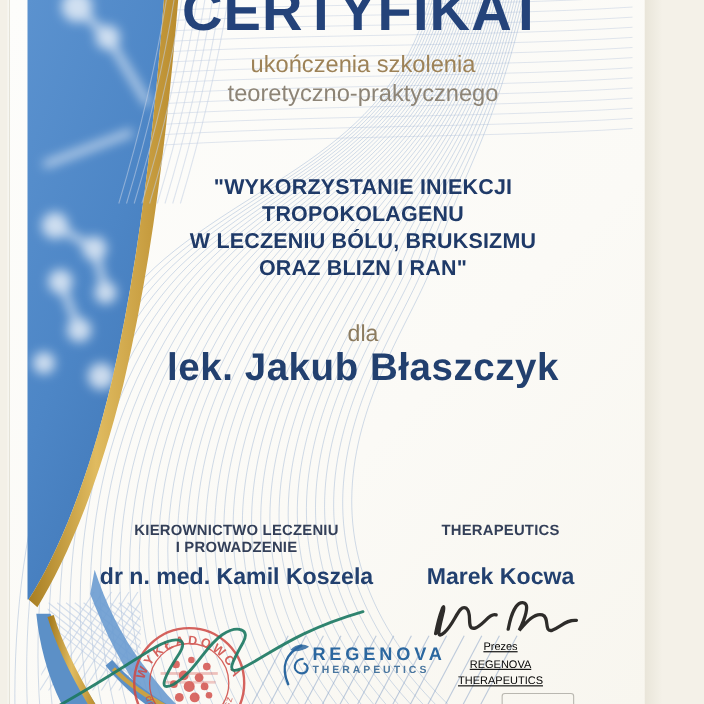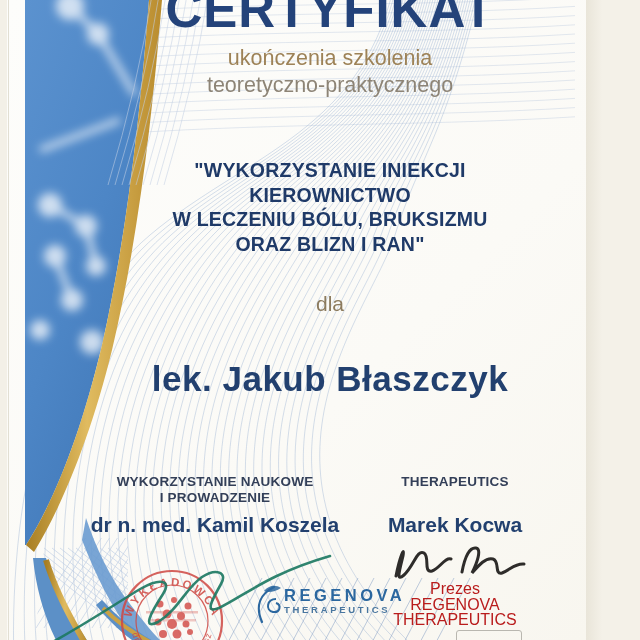--- a/index.html
+++ b/index.html
@@ -15,28 +15,28 @@
   svg{position:absolute;left:0;top:0;}
   .txt{position:absolute;text-align:center;}
   .title{top:-17px;left:70px;width:520px;font-size:51px;font-weight:800;
          color:#24437a;letter-spacing:1px;line-height:54px;}
   .sub1{top:44px;left:70px;width:520px;font-size:21.5px;color:#9d8257;line-height:28px;}
   .sub2{top:71px;left:70px;width:520px;font-size:21.5px;color:#8d8476;line-height:28px;}
   .topic{top:158px;left:70px;width:520px;font-size:19.5px;font-weight:700;
          color:#1f3a68;line-height:24.5px;letter-spacing:.2px;}
   .dla{top:292px;left:70px;width:520px;font-size:21px;color:#8c7b5e;}
   .name{top:314px;left:70px;width:520px;font-size:35px;font-weight:700;
-        color:#22406f;letter-spacing:.5px;margin-top:45px;}
+        color:#22406f;letter-spacing:.5px;}
   .role{font-size:13.5px;line-height:16px;color:#333f58;font-weight:600;letter-spacing:.2px;}
   .role-left{top:474px;left:90px;width:250px;}
   .role-right{top:474px;left:380px;width:150px;}
   .person{font-size:21px;font-weight:700;color:#22406f;}
   .person-left{top:513px;left:80px;width:270px;}
   .person-right{top:513px;left:380px;width:150px;}
-  .prezes{top:581px;left:380px;width:150px;font-size:16px;line-height:15.5px;color:#b91c1c;}
+  .prezes{top:581px;left:380px;width:150px;font-size:10px;line-height:15.5px;color:#000000;text-decoration:underline;}
   .logo{position:absolute;left:252px;top:582px;width:195px;height:45px;}
   .logo-icon{position:absolute;left:0;top:2px;}
   .logo-text{position:absolute;left:32px;top:4px;width:160px;text-align:left;}
   .logo-name{font-size:16.5px;font-weight:600;letter-spacing:3.5px;color:#2b679f;line-height:18px;}
   .logo-tag{font-size:9.5px;font-weight:600;letter-spacing:2.7px;color:#49769f;line-height:12px;}
   .partial-box{position:absolute;left:456px;top:630px;width:64px;height:20px;
         border:1.5px solid #b9b7b0;border-radius:3px;}
   
   #fan-main path{fill:none;stroke:#90a9cf;stroke-width:.9;opacity:.42;}
   #fan-top path{fill:none;stroke:#aebfda;stroke-width:.9;opacity:.38;}
@@ -224,30 +224,30 @@
       <path d="M 103,608 C 119,624 139,637 158,646" fill="none" stroke="#c9a145" stroke-width="4"></path>
     </g>
   </svg>
 
   <div class="txt title">CERTYFIKAT</div>
   <div class="txt sub2">teoretyczno-praktycznego</div>
   <div class="txt sub1">ukończenia szkolenia</div>
 
   <div class="txt topic">
     <div>"WYKORZYSTANIE INIEKCJI</div>
-    <div>KIEROWNICTWO</div>
+    <div>TROPOKOLAGENU</div>
     <div>W LECZENIU BÓLU, BRUKSIZMU</div>
     <div>ORAZ BLIZN I RAN"</div>
   </div>
 
   <div class="txt dla">dla</div>
   <div class="txt name">lek. Jakub Błaszczyk</div>
 
   <div class="txt role role-left">
-    <div>WYKORZYSTANIE NAUKOWE</div>
+    <div>KIEROWNICTWO LECZENIU</div>
     <div>I PROWADZENIE</div>
   </div>
   <div class="txt role role-right">
     <div>THERAPEUTICS</div>
   </div>
 
   <div class="txt person person-left">dr n. med. Kamil Koszela</div>
   <div class="txt person person-right">Marek Kocwa</div>
 
   <div class="txt prezes">

